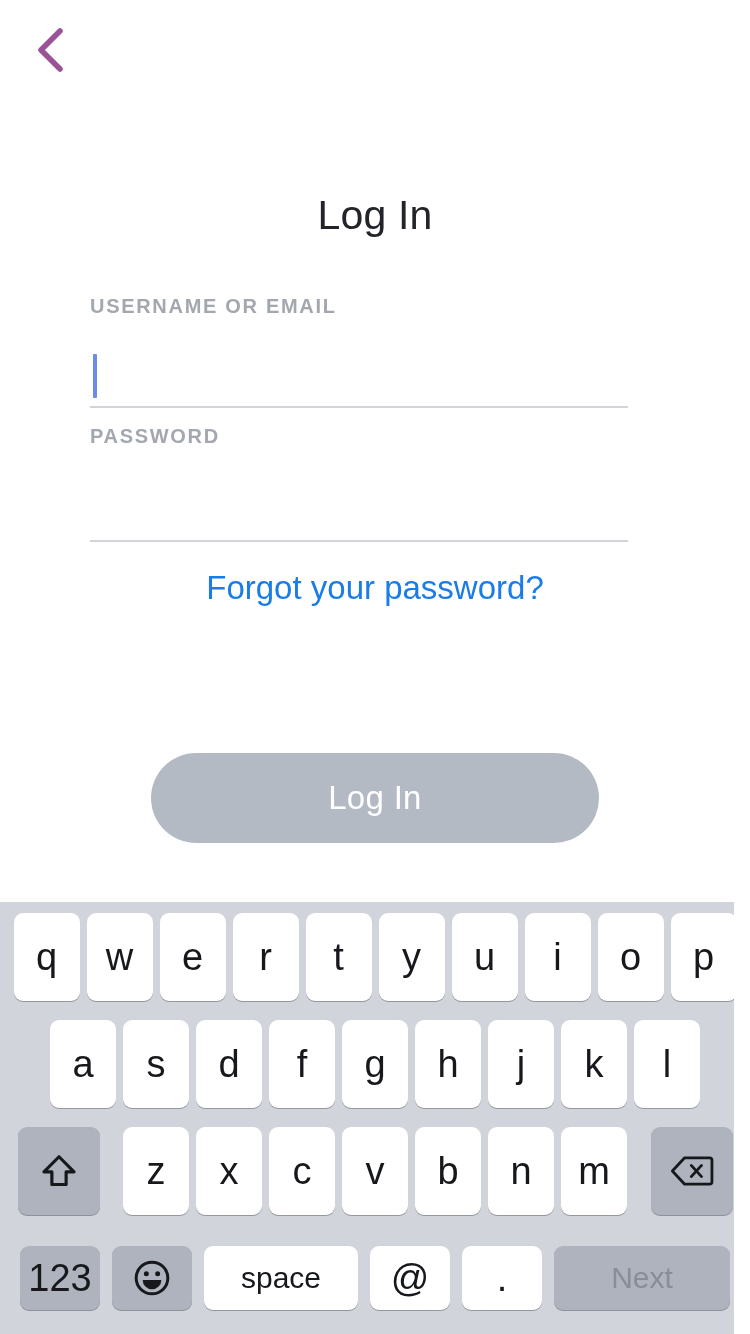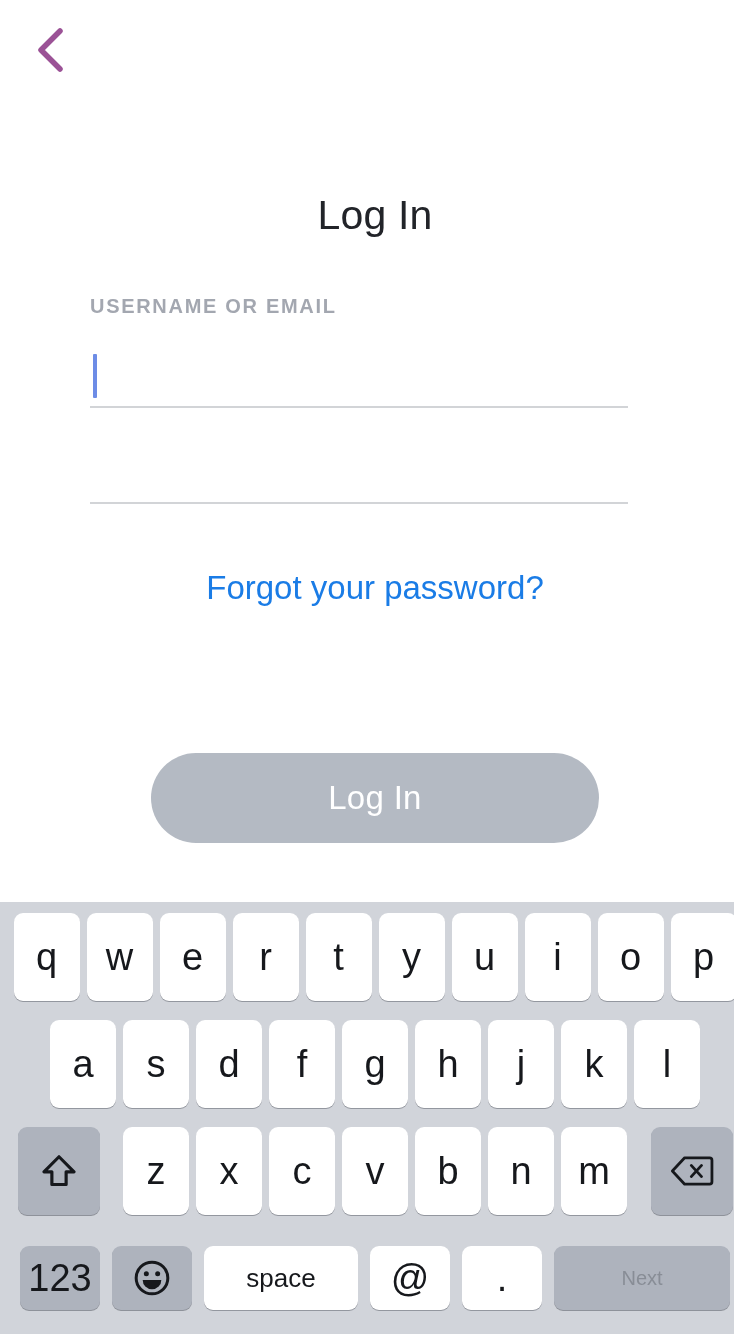--- a/index.html
+++ b/index.html
@@ -174,24 +174,24 @@
   
   .row-2 .key { width: 66px; margin: 0 3.5px; }
   
   .row-3 .key.letter { width: 66px; margin: 0 3.5px; }
   .row-3 .key.mod { width: 82px; }
   .row-3 .spacer { width: 20px; }
 
   
   .row-bottom .key.k123 { width: 80px; margin-left: 8px; }
   .row-bottom .key.kemoji { width: 80px; margin-left: 12px; }
-  .row-bottom .key.kspace { flex: 1 1 auto; margin: 0 12px; font-size: 26px; }
+  .row-bottom .key.kspace { flex: 1 1 auto; margin: 0 12px; font-size: 30px; }
   .row-bottom .key.kat { width: 80px; margin-right: 12px; }
   .row-bottom .key.kdot { width: 80px; margin-right: 12px; }
-  .row-bottom .key.knext { width: 176px; margin-right: 8px; font-size: 20px; }
+  .row-bottom .key.knext { width: 176px; margin-right: 8px; font-size: 30px; }
 
   .row-bottom { height: 88px; align-items: stretch; padding: 12px; }
 
   .kb-icon { display: block; }
 </style>
 </head>
 <body>
 
 <div id="screen">
 
@@ -206,20 +206,21 @@
   <div class="page-title">Log In</div>
 
   <div class="form">
 
     <div class="field-label">USERNAME OR EMAIL</div>
     <div class="field field-username">
       <span class="caret"></span>
       <input class="field-input" type="text" value="" placeholder="" style="">
     </div>
 
+    <div class="field-label label-password">PASSWORD</div>
     <div class="field field-password">
       <input class="field-input" type="password" value="" placeholder="" style="">
     </div>
   </div>
 
   <a class="forgot-link" href="#">Forgot your password?</a>
 
   <button class="login-btn" disabled="">Log In</button>
 
   <div class="keyboard">

